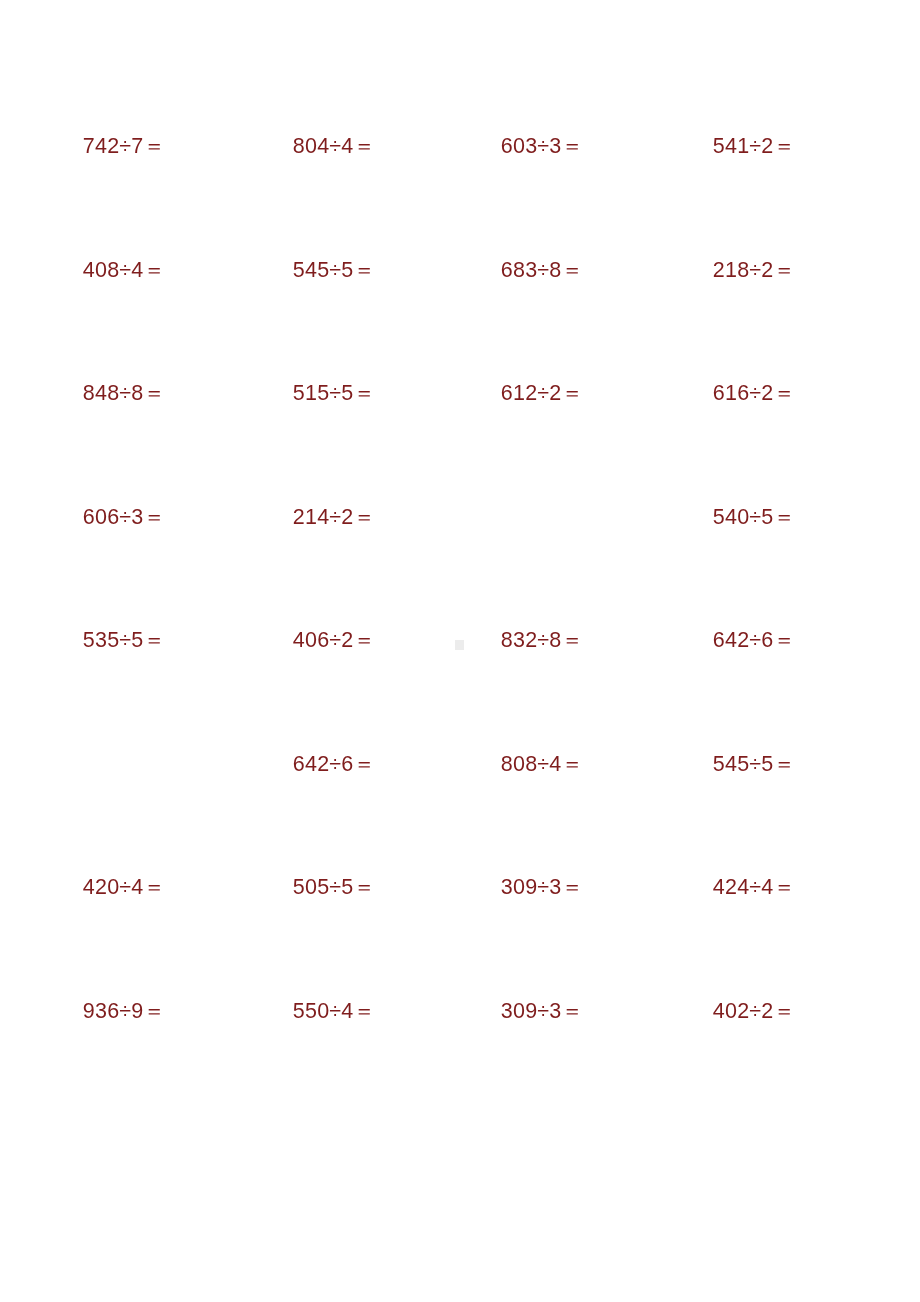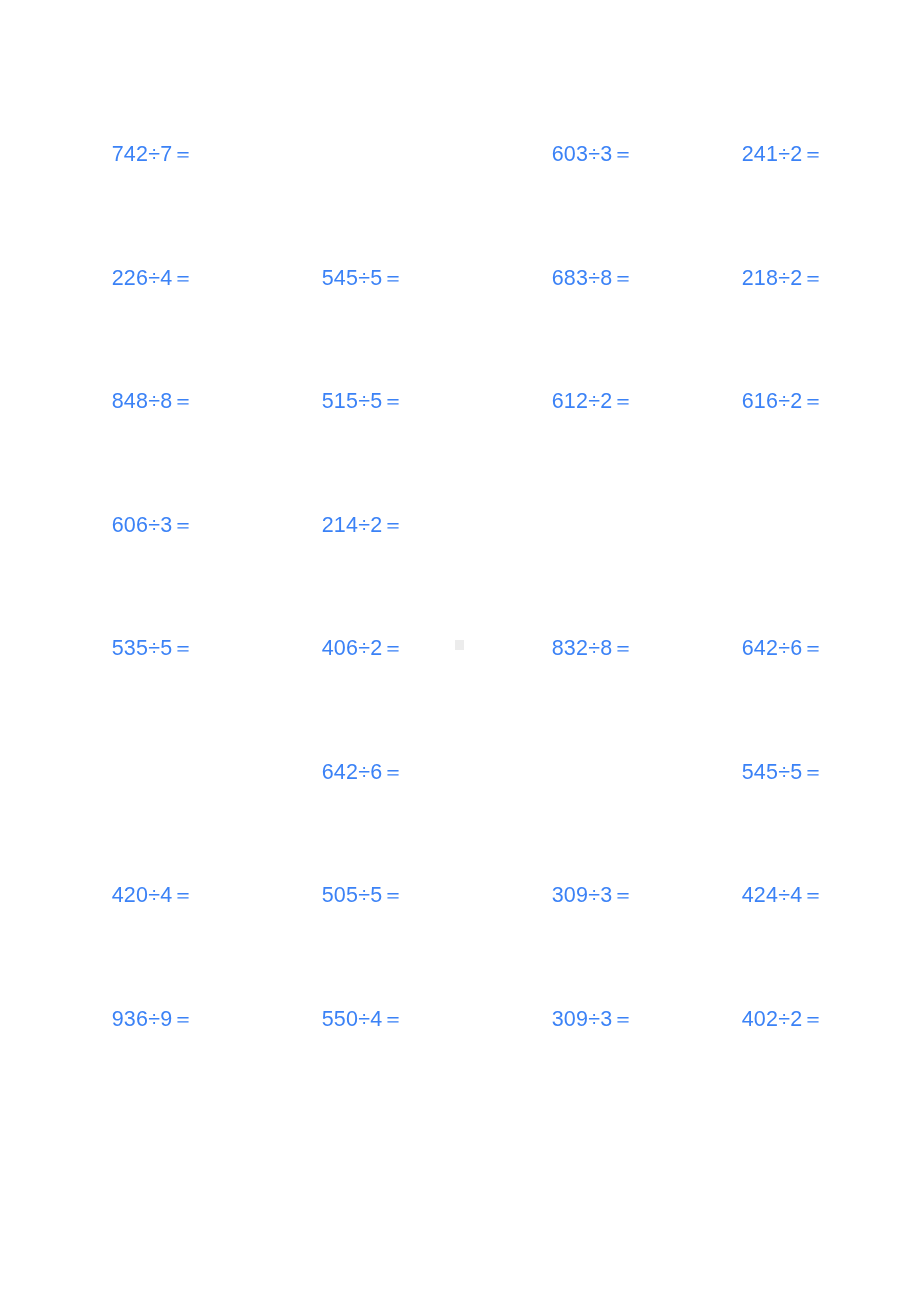--- a/index.html
+++ b/index.html
@@ -34,75 +34,77 @@
     width: 920px;
     height: 123.5px;
     position: relative;
   }
   .problem-cell {
     position: absolute;
     top: 0;
     width: 140px;
     height: 40px;
     line-height: 40px;
-    text-align: right;
+    text-align: center;
     white-space: nowrap;
     font-size: 21.5px;
     letter-spacing: 0.2px;
-    color: #3b82f6;
-    margin-top: 8px;
+    color: #7f1d1d;
   }
   .problem-cell.col-0 { left: 54px; }
   .problem-cell.col-1 { left: 264px; }
-  .problem-cell.col-2 { left: 494px; }
+  .problem-cell.col-2 { left: 472px; }
   .problem-cell.col-3 { left: 684px; }
 
   .scan-artifact {
     position: absolute;
     left: 455px;
     top: 640px;
     width: 9px;
     height: 10px;
     background: #ececec;
   }
 </style>
 </head>
 <body>
 
 <div id="worksheet">
   <div class="problem-grid" id="problem-grid">
       <div class="problem-row">
         <div class="problem-cell col-0">742÷7＝</div>
+        <div class="problem-cell col-1">804÷4＝</div>
         <div class="problem-cell col-2">603÷3＝</div>
-        <div class="problem-cell col-3">241÷2＝</div>
+        <div class="problem-cell col-3">541÷2＝</div>
       </div>
       <div class="problem-row">
-        <div class="problem-cell col-0">226÷4＝</div>
+        <div class="problem-cell col-0">408÷4＝</div>
         <div class="problem-cell col-1">545÷5＝</div>
         <div class="problem-cell col-2">683÷8＝</div>
         <div class="problem-cell col-3">218÷2＝</div>
       </div>
       <div class="problem-row">
         <div class="problem-cell col-0">848÷8＝</div>
         <div class="problem-cell col-1">515÷5＝</div>
         <div class="problem-cell col-2">612÷2＝</div>
         <div class="problem-cell col-3">616÷2＝</div>
       </div>
       <div class="problem-row">
         <div class="problem-cell col-0">606÷3＝</div>
         <div class="problem-cell col-1">214÷2＝</div>
+        <div class="problem-cell col-3">540÷5＝</div>
       </div>
       <div class="problem-row">
         <div class="problem-cell col-0">535÷5＝</div>
         <div class="problem-cell col-1">406÷2＝</div>
         <div class="problem-cell col-2">832÷8＝</div>
         <div class="problem-cell col-3">642÷6＝</div>
       </div>
       <div class="problem-row">
         <div class="problem-cell col-1">642÷6＝</div>
+        <div class="problem-cell col-2">808÷4＝</div>
         <div class="problem-cell col-3">545÷5＝</div>
       </div>
       <div class="problem-row">
         <div class="problem-cell col-0">420÷4＝</div>
         <div class="problem-cell col-1">505÷5＝</div>
         <div class="problem-cell col-2">309÷3＝</div>
         <div class="problem-cell col-3">424÷4＝</div>
       </div>
       <div class="problem-row">
         <div class="problem-cell col-0">936÷9＝</div>

